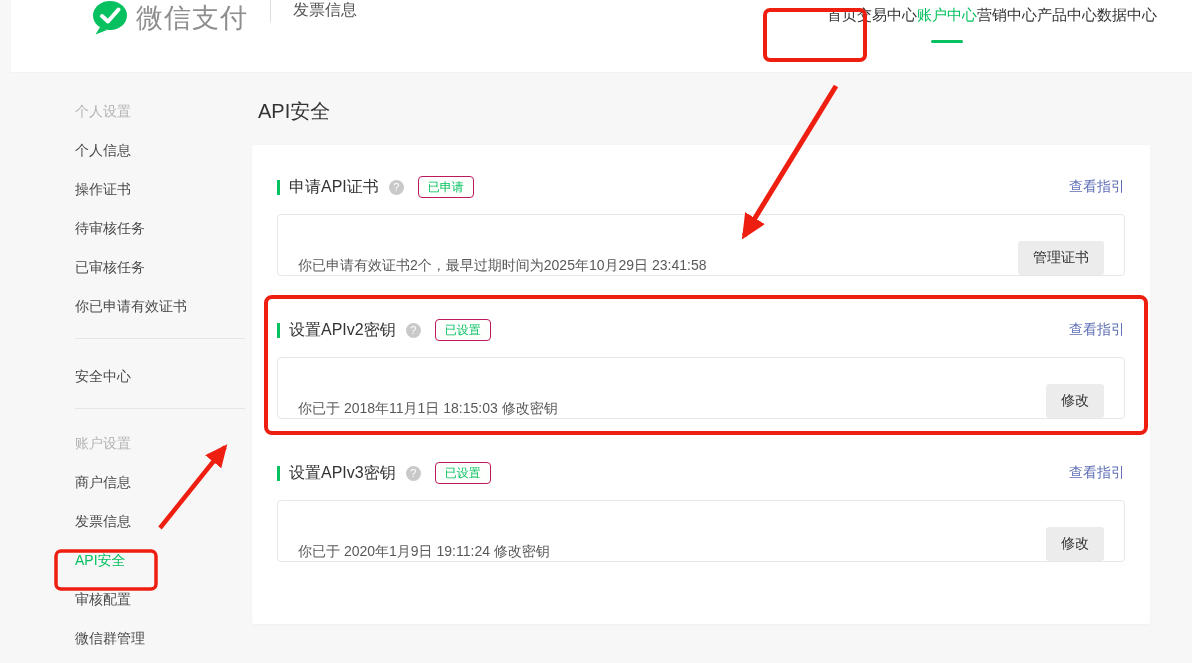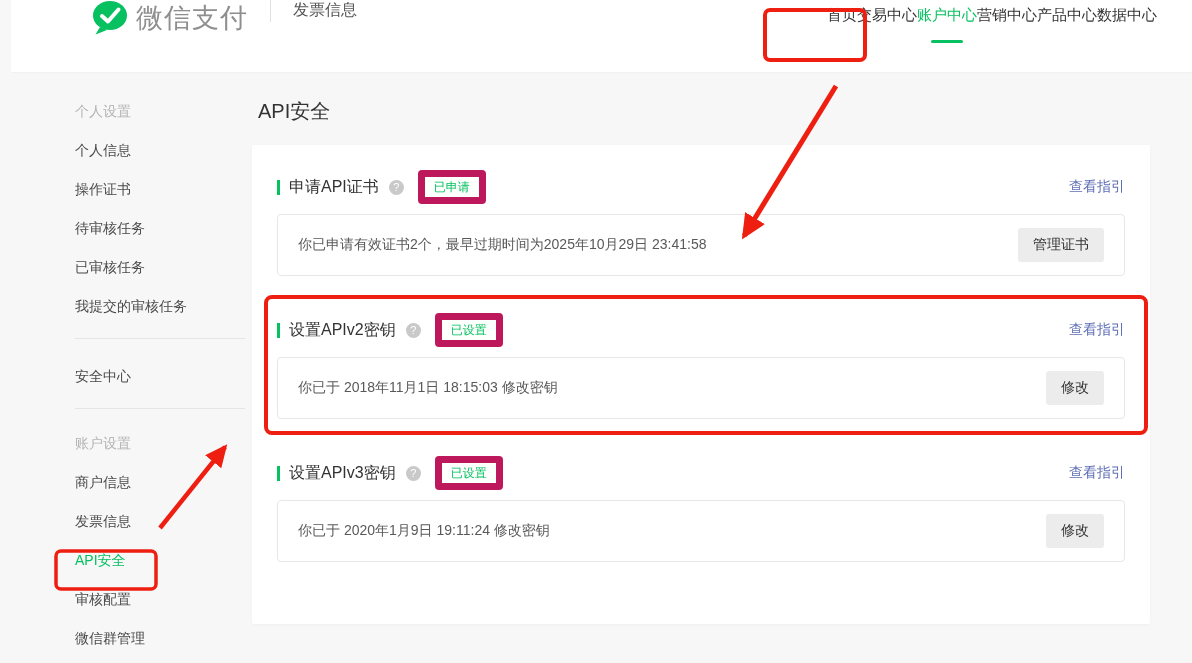--- a/index.html
+++ b/index.html
@@ -50,27 +50,27 @@
   .card-header { display:flex; align-items:center; height:24px; margin-bottom:15px; }
   .green-bar { width:3px; height:15px; background:#07c160; margin-right:9px; flex-shrink:0; }
   .card-title { font-size:16px; color:#333; }
   .help-icon {
     width:15px; height:15px; border-radius:50%; background:#c9c9c9;
     color:#fff; font-size:11px; line-height:15px; text-align:center;
     margin-left:10px; cursor:pointer; flex-shrink:0;
   }
   .badge {
     margin-left:14px; font-size:12px; color:#07c160;
-    border:7px solid #be185d; border-radius:4px; background:#fdfffd;
+    border:1px solid #be185d; border-radius:4px; background:#fdfffd;
     padding:3px 9px; line-height:14px;
   }
   .guide-link { margin-left:auto; font-size:14px; color:#5f6eb5; cursor:pointer; }
   .card-row {
     height:62px; border:1px solid #e7e7e7; border-radius:4px;
-    display:flex; align-items:center; padding:0 20px; margin-bottom:42px;
+    display:flex; align-items:flex-end; padding:0 20px; margin-bottom:42px;
   }
   .card-row.last { margin-bottom:0; }
   .row-text { font-size:14px; color:#595959; flex:1; }
   .gray-btn {
     background:#ececec; border:none; border-radius:3px;
     font-size:14px; color:#333; padding:8px 15px; cursor:pointer;
     font-family:inherit;
   }
 
   
@@ -107,21 +107,21 @@
   </div>
 
   <div class="content">
 
     <div class="sidebar">
       <div class="side-header">个人设置</div>
       <div class="side-item">个人信息</div>
       <div class="side-item">操作证书</div>
       <div class="side-item">待审核任务</div>
       <div class="side-item">已审核任务</div>
-      <div class="side-item">我提交的审核任务</div>
+      <div class="side-item">你已申请有效证书</div>
       <div class="side-divider"></div>
       <div class="side-item">安全中心</div>
       <div class="side-divider d2"></div>
       <div class="side-header">账户设置</div>
       <div class="side-item">商户信息</div>
       <div class="side-item">发票信息</div>
       <div class="side-item active">API安全</div>
       <div class="side-item">审核配置</div>
       <div class="side-item">微信群管理</div>
     </div>

